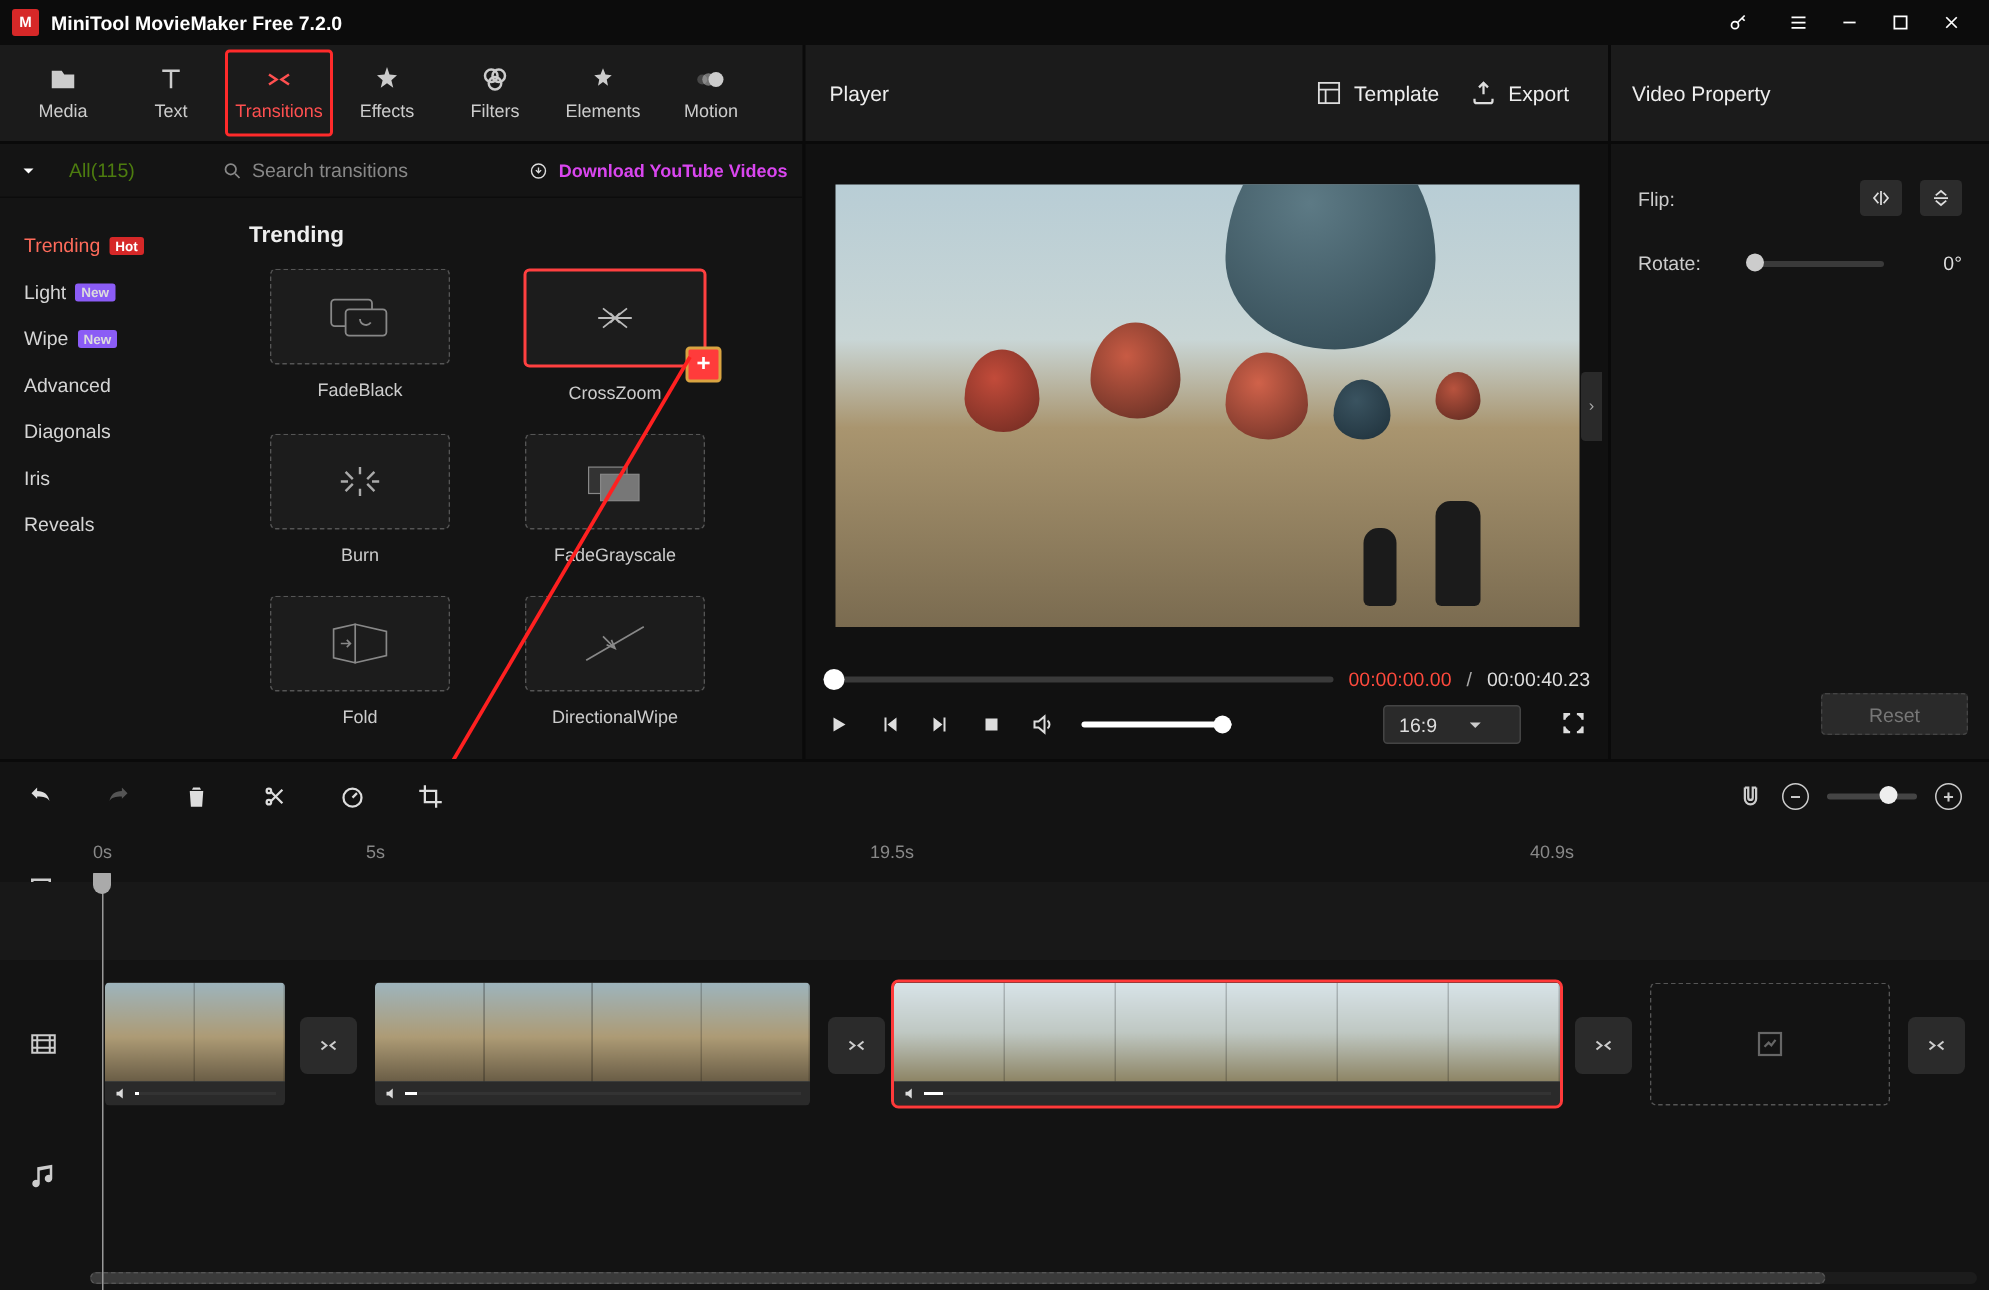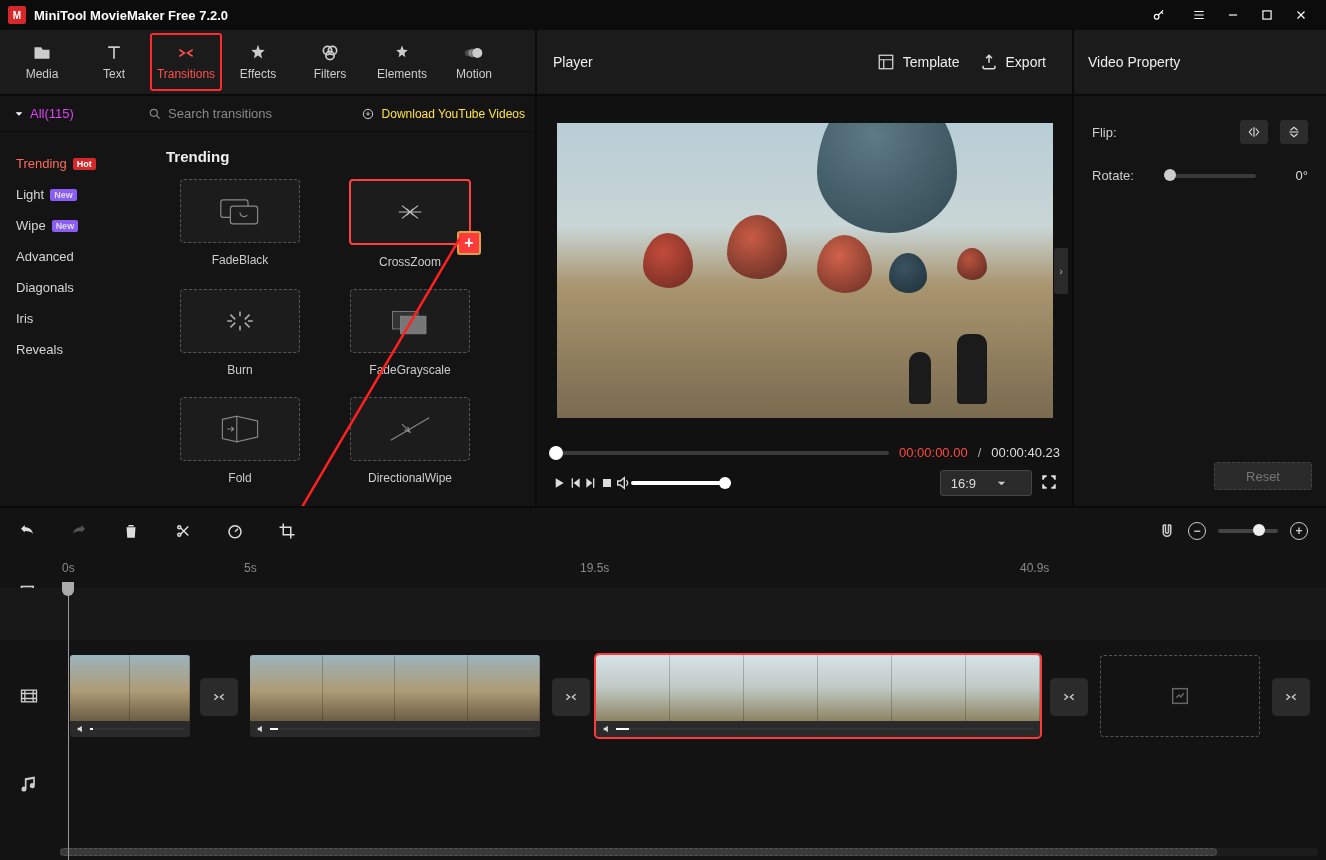--- a/index.html
+++ b/index.html
@@ -31,25 +31,25 @@
 .prop-header { width: 254px; border-left: 2px solid #0a0a0a; display:flex;align-items:center;padding:0 14px;font-size:14px;color:#eee;}
 
 
 .middle { height: 410px; display: flex; }
 .left-pane { width: 535px; background: #141414; display:flex; flex-direction:column;}
 .preview-pane { flex: 1; background: #111; border-left:2px solid #0a0a0a;}
 .prop-pane { width: 254px; background: #141414; border-left:2px solid #0a0a0a; padding:12px 8px; position:relative;}
 
 
 .left-top { height:36px; display:flex; align-items:center; border-bottom:1px solid #0c0c0c;}
-.cat-head { width:148px; padding:0 14px; display:flex;align-items:center;gap:6px;color:#d946ef;font-size:13px;}
+.cat-head { width:148px; padding:0 14px; display:flex;align-items:center;gap:22px;color:#4d7c0f;font-size:13px;}
 .cat-head svg{width:10px;height:10px;}
 .search-area{flex:1;display:flex;align-items:center;gap:8px;color:#888;}
 .search-area .srch{display:flex;align-items:center;gap:6px;flex:1;}
-.dl-link{display:flex;align-items:center;gap:6px;color:#fde047;font-size:12px;padding-right:10px;cursor:pointer;}
+.dl-link{display:flex;align-items:center;gap:6px;color:#d946ef;font-size:12px;padding-right:10px;cursor:pointer;font-weight:bold;}
 .dl-link svg{width:16px;height:14px;}
 
 .left-body{flex:1;display:flex;overflow:hidden;position:relative;}
 .categories{width:150px;padding:16px 0;}
 .cat-item{padding:8px 16px;display:flex;align-items:center;gap:6px;color:#d5d5d5;font-size:13px;cursor:pointer;}
 .cat-item.active{color:#ff6b5b;}
 .tag{font-size:9px;padding:1px 4px;border-radius:2px;font-weight:600;}
 .tag.hot{background:#d62828;color:#fff;}
 .tag.new{background:#8b5cf6;color:#ddd;}
 
@@ -79,21 +79,21 @@
 .p2{left:400px;height:70px;width:30px;}
 .exp-handle{position:absolute;right:-4px;top:50%;transform:translateY(-50%);width:14px;height:46px;background:#2a2a2a;border-radius:3px 0 0 3px;display:flex;align-items:center;justify-content:center;color:#aaa;font-size:11px;}
 
 .scrub-row{display:flex;align-items:center;gap:10px;padding:6px 4px;}
 .scrub-track{flex:1;height:4px;background:#3a3a3a;border-radius:2px;position:relative;}
 .scrub-track .knob{position:absolute;left:0;top:-5px;width:14px;height:14px;background:#fff;border-radius:50%;}
 .time-cur{color:#ff4a3d;font-size:13px;}
 .time-sep{color:#aaa;}
 .time-dur{color:#ddd;font-size:13px;}
 
-.controls-row{display:flex;align-items:center;padding:4px 6px 4px 6px;}
+.controls-row{display:flex;align-items:center;gap:18px;padding:4px 6px 4px 6px;}
 .controls-row svg{width:16px;height:16px;fill:#ddd;cursor:pointer;}
 .vol-track{width:100px;height:4px;background:#fff;border-radius:2px;position:relative;}
 .vol-track .k{position:absolute;right:0;top:-4px;width:12px;height:12px;background:#fff;border-radius:50%;}
 .ratio-sel{margin-left:auto;background:#2a2a2a;border:1px solid #444;color:#ddd;height:26px;padding:0 24px 0 10px;border-radius:3px;display:flex;align-items:center;gap:20px;font-size:13px;position:relative;}
 .ratio-sel svg{width:11px;height:11px;fill:#ccc;}
 .fullscreen-btn svg{width:18px;height:18px;}
 
 
 .prop-tabs{display:flex;gap:16px;padding:2px 8px 12px 8px;font-size:13px;}
 .ptab{color:#ccc;cursor:pointer;padding:4px 8px;border-radius:4px;}

